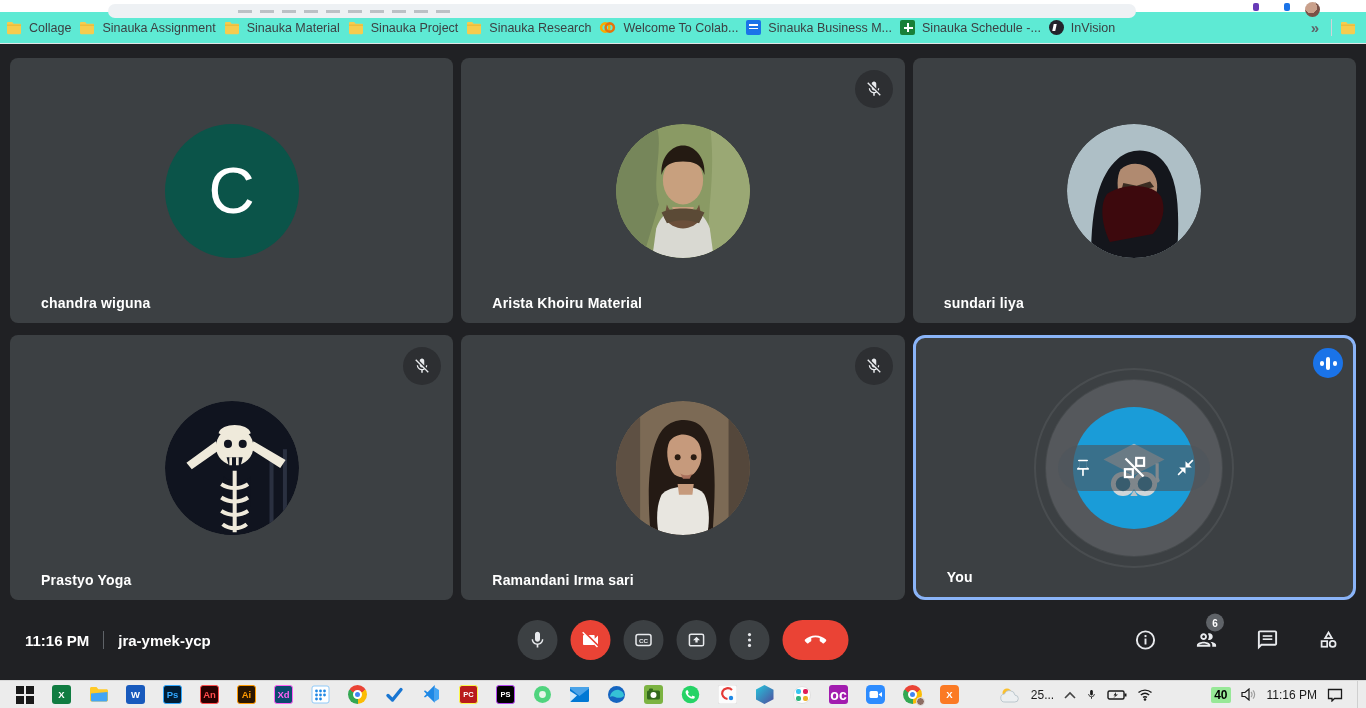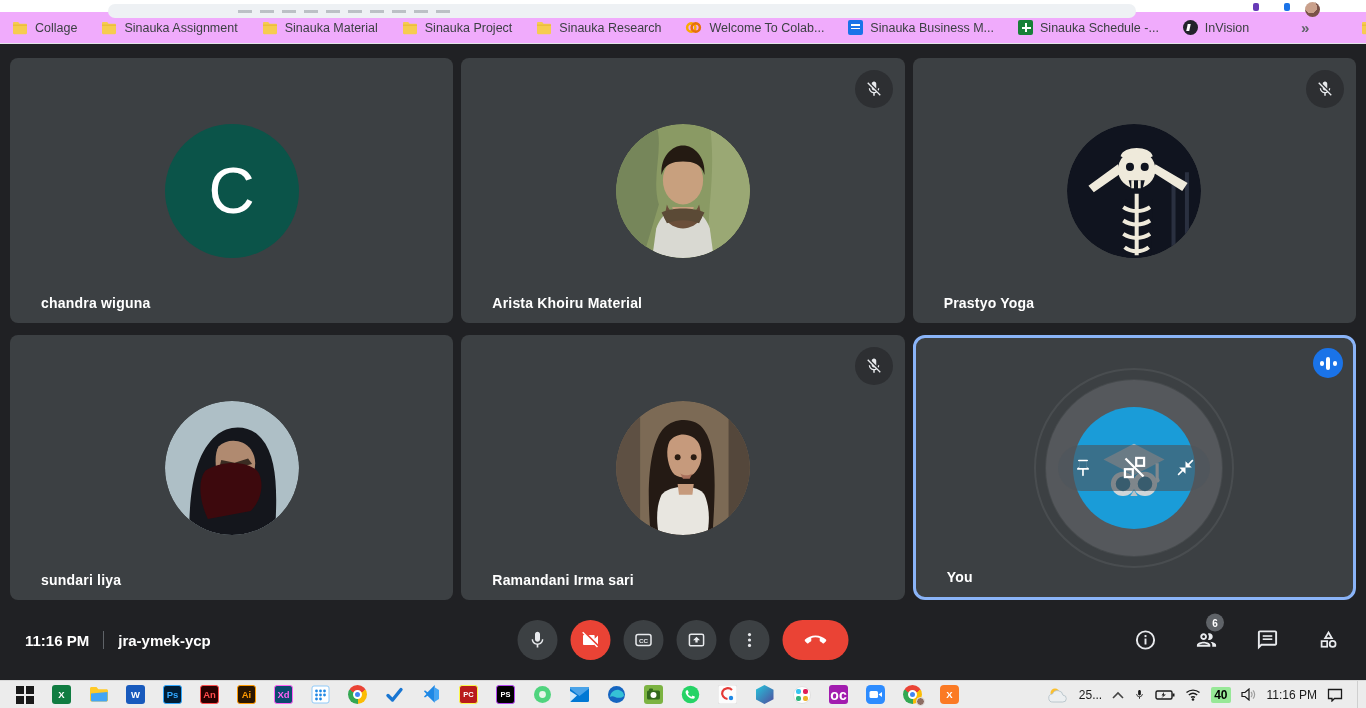--- a/index.html
+++ b/index.html
@@ -10,21 +10,21 @@
   .omnibox-bottom { position:absolute; left:108px; width:1028px; top:4px; height:14px; background:#eef1f4; border-radius:14px; }
   .url-remnant { position:absolute; top:6px; left:130px; width:220px; height:3px;
       background:repeating-linear-gradient(90deg,#9aa0a6 0 14px, transparent 14px 22px); opacity:.6; }
   .ext-dot { position:absolute; top:3px; width:6px; height:8px; border-radius:2px; }
   .ext-purple { left:1253px; background:#673ab7; }
   .ext-blue { left:1284px; background:#1a73e8; }
   .profile-chip { position:absolute; left:1305px; top:2px; width:15px; height:15px; border-radius:50%;
       background:radial-gradient(circle at 40% 35%, #c9a08b 0 45%, #7a5248 46% 100%); }
 
   
-  .bookmarks { height:32px; background:#f0abfc; display:flex; align-items:center; padding:0 10px 0 12px; gap:24px;
+  .bookmarks { height:32px; background:#5eead4; display:flex; align-items:center; padding:0 10px 0 6px; gap:8px;
       border-bottom:1px solid #e3e5e8; }
   .bm { display:flex; align-items:center; gap:7px; color:#3c4043; font-size:12.5px; white-space:nowrap; cursor:pointer; }
   .bm svg, .bm .bm-ic { flex:0 0 auto; }
   .bm-spacer { flex:1; }
   .bm-chevron { color:#5f6368; font-size:15px; font-weight:bold; cursor:pointer; padding:0 4px; }
   .bm-divider { width:1px; height:17px; background:#d0d3d8; }
   .ic-docs { width:15px; height:15px; border-radius:2px; background:#1a73e8; position:relative; }
   .ic-docs::after { content:""; position:absolute; left:3px; right:3px; top:4px; height:7px;
       background:repeating-linear-gradient(#fff 0 1.5px, transparent 1.5px 3.5px); }
   .ic-sheet { width:15px; height:15px; border-radius:2px; background:#188038; position:relative; }
@@ -97,21 +97,21 @@
   .badge-mini { position:absolute; right:6px; bottom:3px; width:9px; height:9px; border-radius:50%;
       background:#8d6e63; border:1.5px solid #ececec; }
   .hexagon { width:18px; height:19px; background:linear-gradient(135deg,#24c6dc,#514a9d);
       clip-path:polygon(50% 0,100% 25%,100% 75%,50% 100%,0 75%,0 25%); }
   .pinwheel { width:18px; height:18px; border-radius:50%; background:#fff; position:relative; border:1px solid #e0e0e0; }
   .pinwheel i { position:absolute; width:5px; height:5px; border-radius:2px; }
   .pw1{left:2px;top:2px;background:#36c5f0}.pw2{right:2px;top:2px;background:#e01e5a}
   .pw3{left:2px;bottom:2px;background:#2eb67d}.pw4{right:2px;bottom:2px;background:#ecb22c}
   .tray { margin-left:auto; display:flex; align-items:center; gap:10px; padding-right:4px; color:#1a1a1a; font-size:12px; }
   .tray .t-ic { display:flex; align-items:center; justify-content:center; cursor:pointer; }
-  .batt40 { background:#97e897; color:#000; font-weight:bold; padding:1px 3px; border-radius:2px; }
+  .batt40 { background:#97e897; color:#000; font-weight:bold; padding:1px 3px; border-radius:2px;margin-left:48px; }
   .desk-edge { width:5px; height:28px; border-left:1px solid #cfcfcf; margin-left:4px; }
 </style>
 </head>
 <body>
 
 <div class="top-strip">
   <div class="omnibox-bottom">
     <div class="url-remnant"></div>
   </div>
   <div class="ext-dot ext-purple"></div>
@@ -216,20 +216,40 @@
             <path d="M30 78c4-12 14-16 20-16s16 4 20 16l3 22H27z" fill="#d9d9d2"></path>
             <path d="M42 62h16l-2 10h-12z" fill="#c8a07e"></path>
             <path d="M38 60c2 6 8 10 12 10s10-4 12-10l2 10c-3 5-9 8-14 8s-11-3-14-8z" fill="#6b4f3a"></path>
             <ellipse cx="50" cy="42" rx="15" ry="18" fill="#c8a07e"></ellipse>
             <path d="M34 38c-1-14 8-22 16-22s17 8 16 22c-2-8-8-10-16-10s-14 2-16 10z" fill="#241a12"></path>
             <path d="M34 66c8-4 24-4 32 0l-4 8c-8-3-16-3-24 0z" fill="#5b4a36"></path>
           </g>
         </svg>
       </div>
       <span class="pname">Arista Khoiru Material</span>
+    </div>
+
+    <div class="tile">
+      <div class="center-wrap">
+        <svg class="photo-avatar" viewBox="0 0 100 100">
+          <defs>
+              <clipPath id="c3">
+                <circle cx="50" cy="50" r="50"></circle>
+              </clipPath>
+            </defs>
+          <g clip-path="url(#c3)">
+            <rect width="100" height="100" fill="#aebfc6"></rect>
+            <path d="M18 100c0-38 6-62 20-74 10-9 26-8 34 2 12 14 12 40 10 72z" fill="#14161c"></path>
+            <path d="M40 34c6-6 18-6 24 2 4 6 4 12 2 18l-26 4c-3-9-3-19 0-24z" fill="#b08a70"></path>
+            <path d="M42 44l10 2 10-3 3 4-12 3-12-2z" fill="#3a2c22"></path>
+            <path d="M30 52c12-8 34-8 40 2 4 8 2 20-6 28l-32 6c-6-12-8-28-2-36z" fill="#3d090d"></path>
+          </g>
+        </svg>
+      </div>
+      <span class="pname">sundari liya</span>
     </div>
 
     <div class="tile">
       <div class="mic-badge">
         <svg viewBox="0 0 24 24">
             <path d="M19 11h-1.7c0 .74-.16 1.43-.43 2.05l1.23 1.23c.56-.98.9-2.09.9-3.28zm-4.02.17c0-.06.02-.11.02-.17V5c0-1.66-1.34-3-3-3S9 3.34 9 5v.18l5.98 5.99zM4.27 3 3 4.27l6.01 6.01V11c0 1.66 1.33 3 2.99 3 .22 0 .44-.03.65-.08l1.66 1.66c-.71.33-1.5.52-2.31.52-2.76 0-5.3-2.1-5.3-5.1H5c0 3.41 2.72 6.23 6 6.72V21h2v-3.28c.91-.13 1.77-.45 2.54-.9L19.73 21 21 19.73 4.27 3z"></path>
           </svg>
       </div>
       <div class="center-wrap">
         <svg class="photo-avatar" viewBox="0 0 100 100">
@@ -254,40 +274,20 @@
               <path d="M52 52v46"></path>
               <path d="M42 62c6 4 14 4 20 0M42 72c6 4 14 4 20 0M42 82c6 4 14 4 20 0M43 92c5 4 13 4 18 0"></path>
             </g>
           </g>
         </svg>
       </div>
       <span class="pname">Prastyo Yoga</span>
     </div>
 
     <div class="tile">
-      <div class="center-wrap">
-        <svg class="photo-avatar" viewBox="0 0 100 100">
-          <defs>
-              <clipPath id="c3">
-                <circle cx="50" cy="50" r="50"></circle>
-              </clipPath>
-            </defs>
-          <g clip-path="url(#c3)">
-            <rect width="100" height="100" fill="#aebfc6"></rect>
-            <path d="M18 100c0-38 6-62 20-74 10-9 26-8 34 2 12 14 12 40 10 72z" fill="#14161c"></path>
-            <path d="M40 34c6-6 18-6 24 2 4 6 4 12 2 18l-26 4c-3-9-3-19 0-24z" fill="#b08a70"></path>
-            <path d="M42 44l10 2 10-3 3 4-12 3-12-2z" fill="#3a2c22"></path>
-            <path d="M30 52c12-8 34-8 40 2 4 8 2 20-6 28l-32 6c-6-12-8-28-2-36z" fill="#3d090d"></path>
-          </g>
-        </svg>
-      </div>
-      <span class="pname">sundari liya</span>
-    </div>
-
-    <div class="tile">
       <div class="mic-badge">
         <svg viewBox="0 0 24 24">
             <path d="M19 11h-1.7c0 .74-.16 1.43-.43 2.05l1.23 1.23c.56-.98.9-2.09.9-3.28zm-4.02.17c0-.06.02-.11.02-.17V5c0-1.66-1.34-3-3-3S9 3.34 9 5v.18l5.98 5.99zM4.27 3 3 4.27l6.01 6.01V11c0 1.66 1.33 3 2.99 3 .22 0 .44-.03.65-.08l1.66 1.66c-.71.33-1.5.52-2.31.52-2.76 0-5.3-2.1-5.3-5.1H5c0 3.41 2.72 6.23 6 6.72V21h2v-3.28c.91-.13 1.77-.45 2.54-.9L19.73 21 21 19.73 4.27 3z"></path>
           </svg>
       </div>
       <div class="center-wrap">
         <svg class="photo-avatar" viewBox="0 0 100 100">
           <defs>
               <clipPath id="c5">
                 <circle cx="50" cy="50" r="50"></circle>

